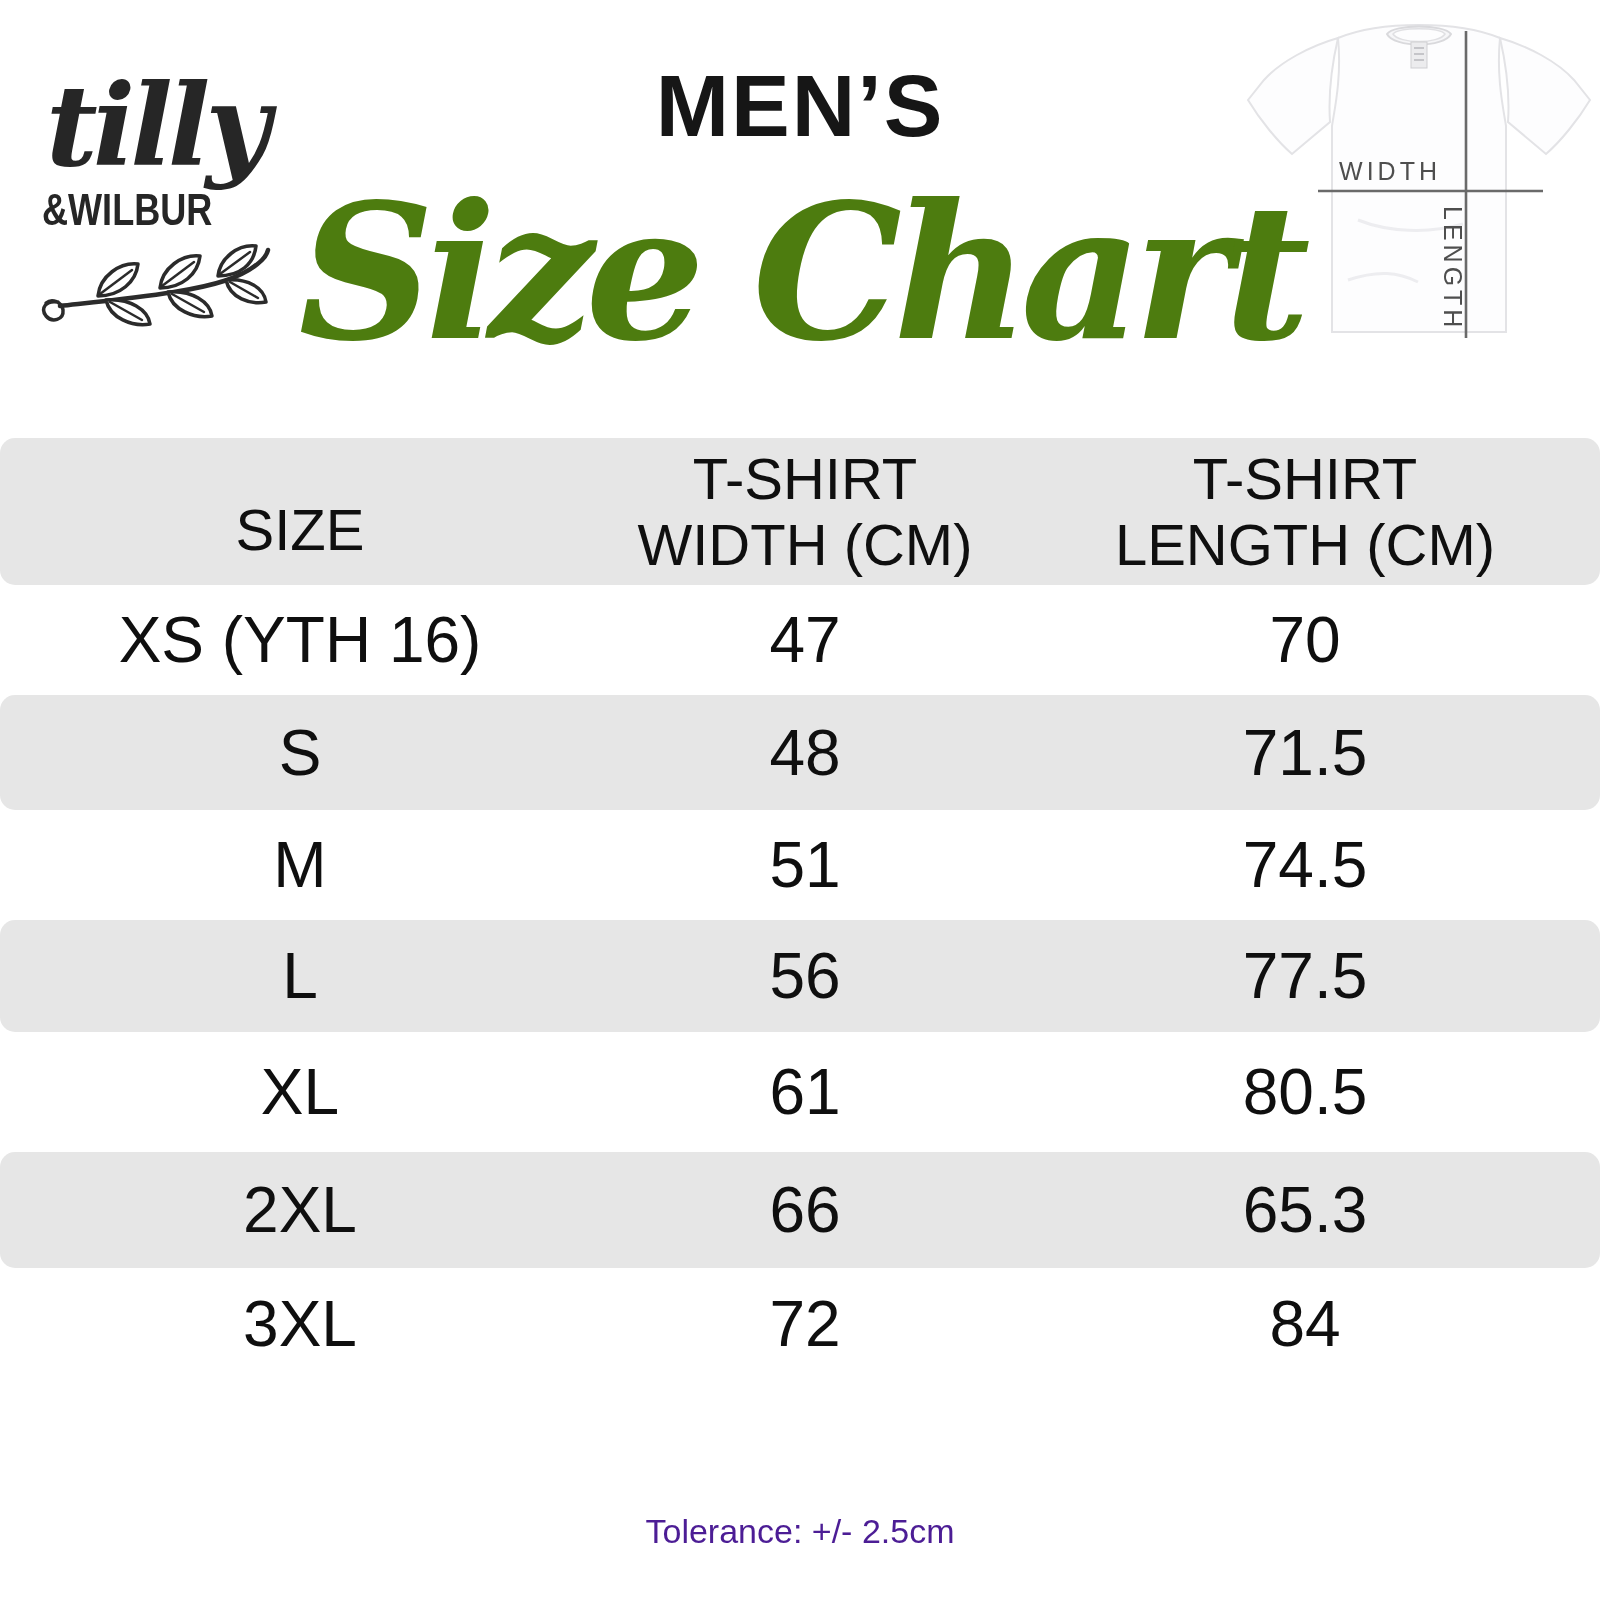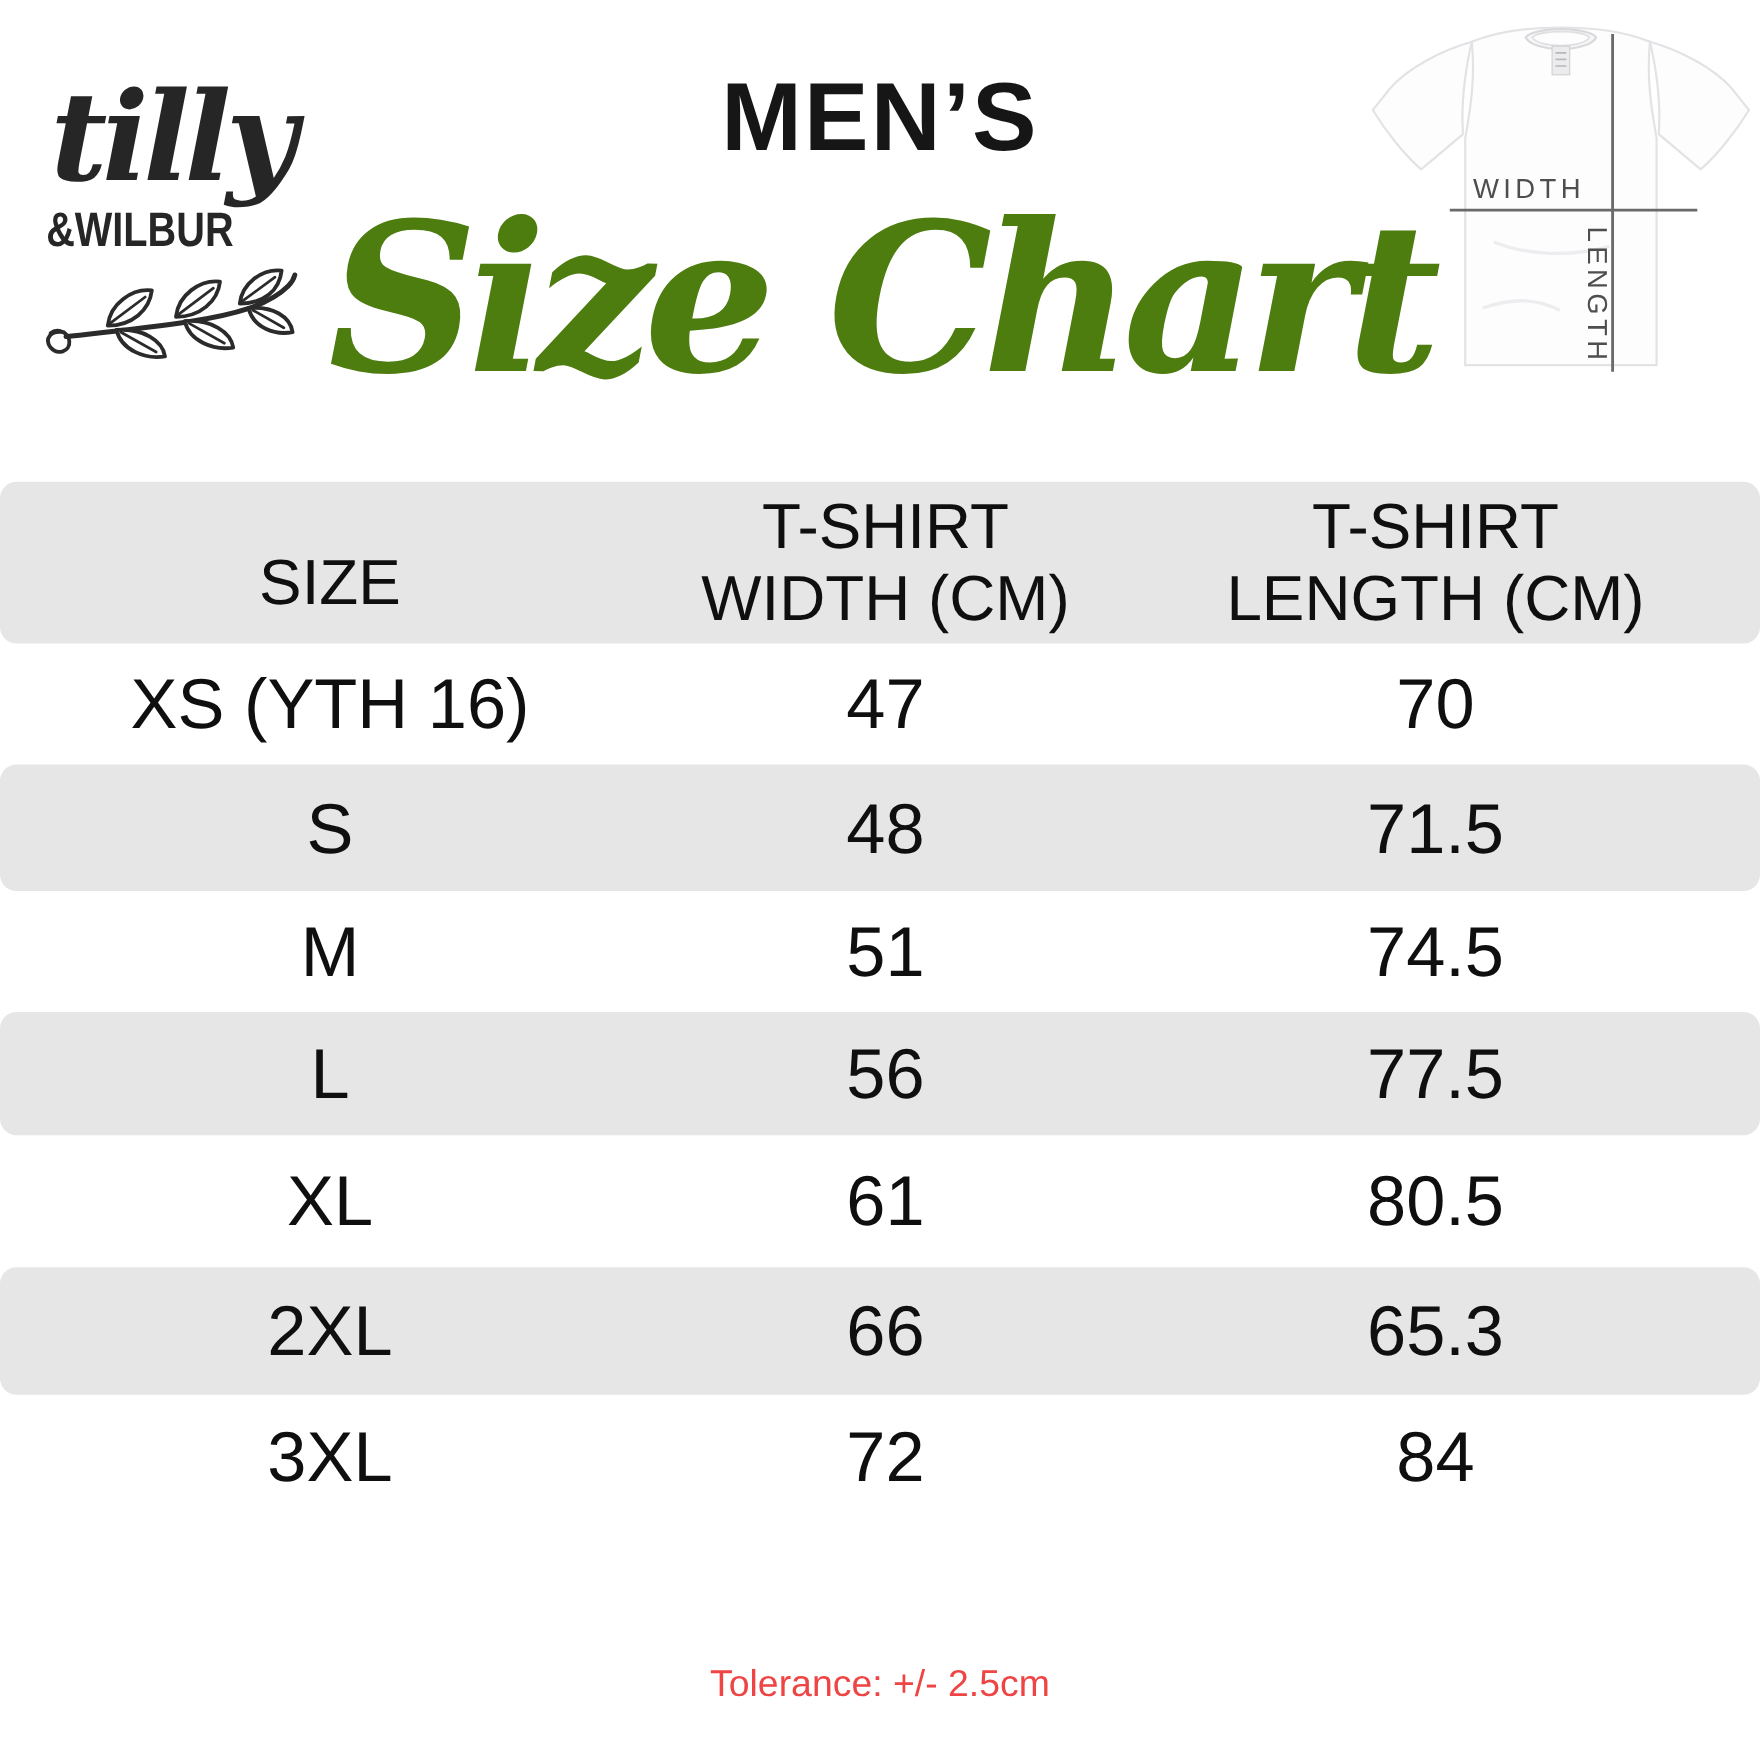--- a/index.html
+++ b/index.html
@@ -64,21 +64,21 @@
   .row-1{height:110px;}
   .row-2{height:115px;}
   .row-3{height:110px;}
   .row-4{height:112px;}
   .row-5{height:120px;}
   .row-6{height:116px;}
   .row-7{height:112px;}
   
   .tolerance{
     position:absolute;top:1512px;left:0;width:1600px;text-align:center;
-    font-size:34px;color:#ef4444;
+    font-size:34px;color:#4c1d95;
   }
 </style>
 </head>
 <body>
 
 <div class="logo">
   <div class="logo-script">tilly</div>
   <div class="logo-caps">&amp;WILBUR</div>
   <svg class="logo-branch" width="240" height="88" viewBox="0 0 240 88">
 

